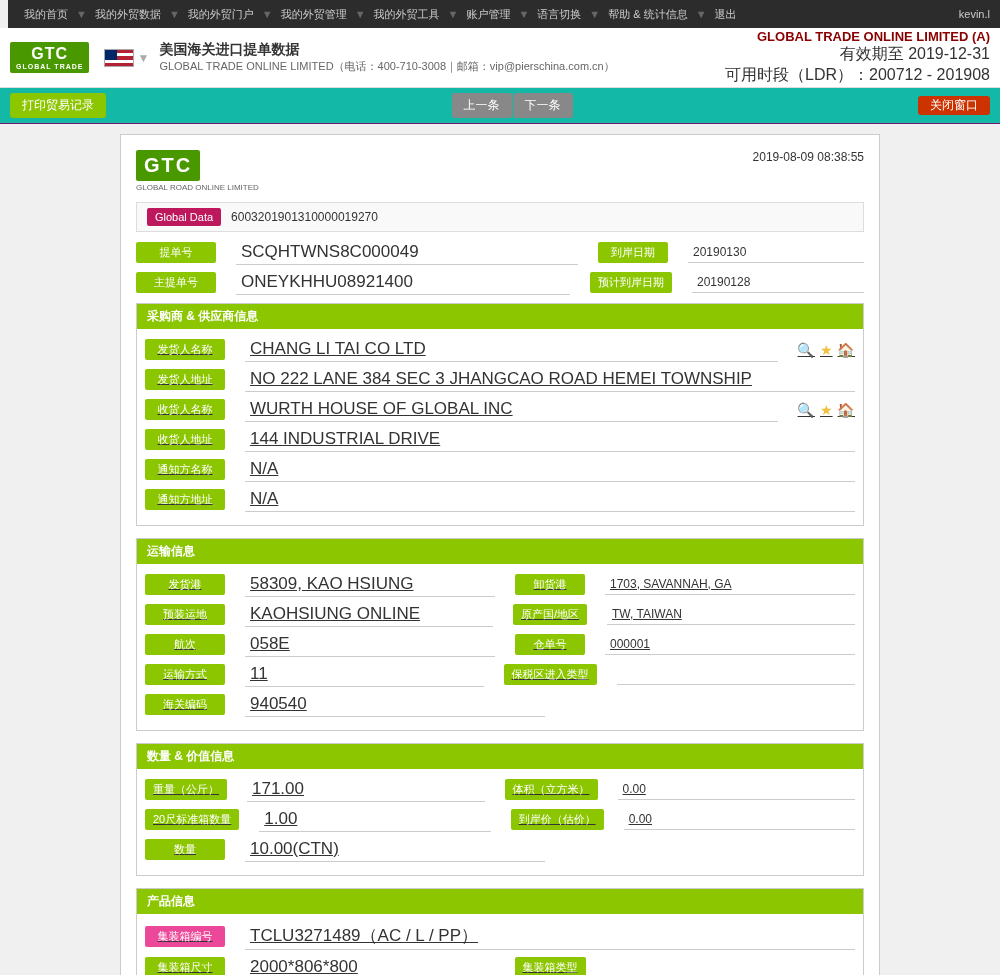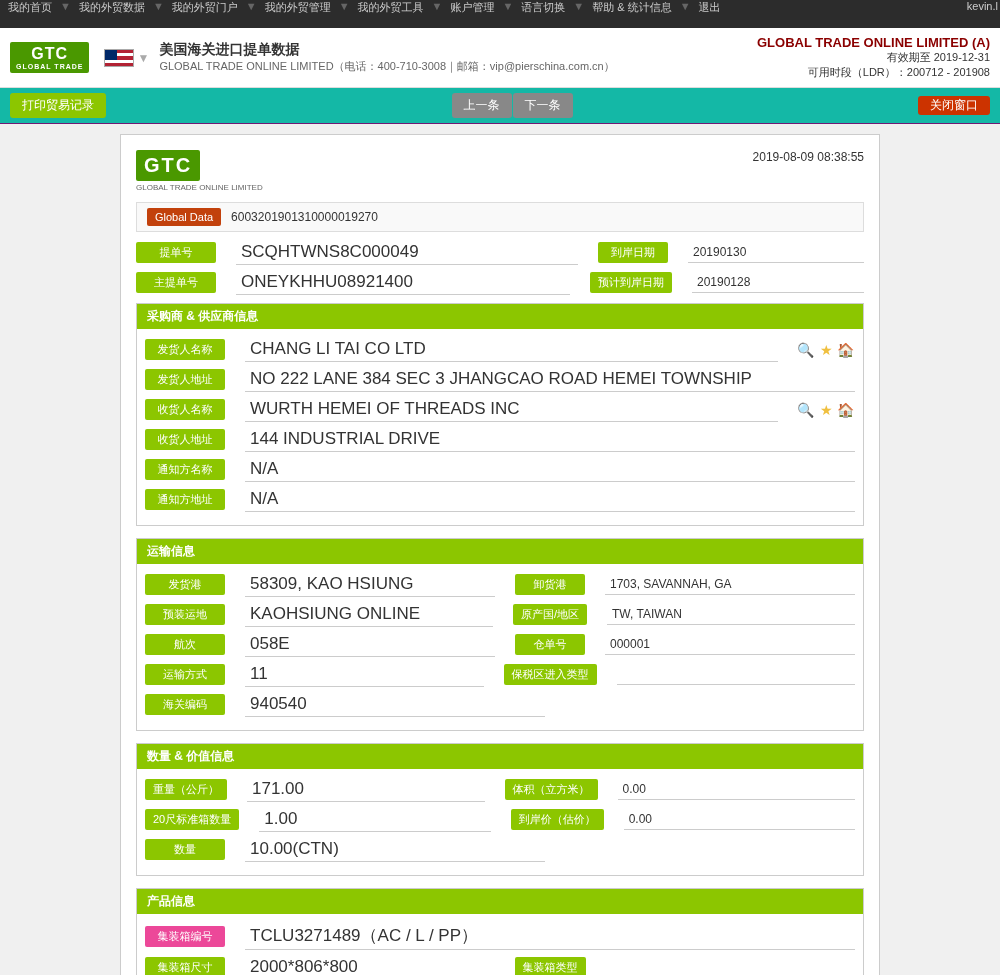--- a/index.html
+++ b/index.html
@@ -1,36 +1,36 @@
 <!DOCTYPE html>
 <html><head>
   <meta charset="utf-8">
   <style>
     * { box-sizing: border-box; margin: 0; padding: 0; }
     body { font-family: Arial, sans-serif; font-size: 12px; background: #f0f0f0; color: #333; min-width: 1000px; }
 
     
-    .top-nav { background: #2c2c2c; color: #ccc; display: flex; align-items: flex-start; padding: 0 2px; height: 28px; font-size: 11px; }
+    .top-nav { background: #2c2c2c; color: #ccc; display: flex; align-items: center; padding: 0 10px; height: 28px; font-size: 11px; margin-left: 8px; }
     .top-nav span { margin: 0 2px; }
     .top-nav .nav-item { cursor: pointer; padding: 0 4px; display: flex; align-items: center; gap: 2px; }
     .nav-separator { color: #666; margin: 0 2px; }
     .top-nav .right { margin-left: auto; color: #ccc; font-size: 11px; }
 
     
     .header { background: #fff; display: flex; align-items: center; padding: 5px 10px; border-bottom: 1px solid #ddd; height: 60px; }
     .logo-area { display: flex; align-items: center; gap: 5px; }
     .logo-box { background: #4a9800; color: #fff; font-weight: bold; font-size: 10px; padding: 3px 6px; border-radius: 2px; display: flex; flex-direction: column; align-items: center; }
     .logo-box .gtc { font-size: 16px; font-weight: bold; letter-spacing: 1px; }
     .flag-area { display: flex; align-items: center; gap: 3px; margin-left: 10px; }
     .header-info { margin-left: 10px; }
     .header-title { font-size: 14px; font-weight: bold; color: #333; font-family: Liberation Serif, serif; }
     .header-sub { font-size: 11px; color: #666; }
     .header-right { margin-left: auto; text-align: right; }
     .header-right .company { color: #8B0000; font-weight: bold; font-size: 13px; }
-    .header-right .validity { font-size: 11px; color: #333; text-align: right; }
+    .header-right .validity { font-size: 16px; color: #333; text-align: right; }
 
     
     .toolbar { background: #14b8a6; border-bottom: 1px solid #701a75; padding: 5px 10px; display: flex; align-items: center; gap: 1px; }
     .btn-green { background: #8cc600; color: #fff; border: none; padding: 4px 12px; border-radius: 3px; cursor: pointer; font-size: 12px; }
     .btn-gray { background: #888; color: #fff; border: none; padding: 4px 12px; border-radius: 3px; cursor: pointer; font-size: 12px; }
     .btn-red { background: #cc3300; color: #fff; border: none; padding: 1px 12px; border-radius: 3px; cursor: pointer; font-size: 12px; }
     .spacer { flex: 1; }
 
     
     .main-content { padding: 10px 20px; background: #f0f0f0; }
@@ -40,38 +40,38 @@
     .doc-header { display: flex; justify-content: space-between; align-items: flex-start; margin-bottom: 10px; }
     .doc-logo { display: flex; flex-direction: column; align-items: flex-start; }
     .doc-logo-box { background: #4a9800; color: #fff; padding: 4px 8px; border-radius: 2px; }
     .doc-logo-box .big { font-size: 20px; font-weight: bold; letter-spacing: 2px; }
     .doc-logo-sub { font-size: 8px; color: #666; margin-top: 2px; }
     .doc-timestamp { font-size: 12px; color: #333; }
 
     
     .section { margin-bottom: 12px; border: 1px solid #ccc; }
     .section-header { background: #8cc600; color: #fff; padding: 4px 10px; font-size: 12px; font-weight: bold; }
-    .section-body { padding: 8px; }
+    .section-body { padding: 8px; text-decoration: underline; }
 
     
     .field-row { display: flex; align-items: center; margin-bottom: 5px; gap: 20px; }
     .field-label { background: #8cc600; color: #fff; padding: 3px 8px; border-radius: 2px; font-size: 11px; white-space: nowrap; min-width: 80px; text-align: center; }
     .field-value { border-bottom: 1px solid #ccc; flex: 1; padding: 2px 5px; font-size: 17px; min-height: 20px; }
     .field-label-sm { background: #8cc600; color: #fff; padding: 3px 8px; border-radius: 2px; font-size: 11px; white-space: nowrap; min-width: 70px; text-align: center; }
     .field-value-sm { border-bottom: 1px solid #ccc; flex: 1; padding: 2px 5px; font-size: 12px; min-height: 20px; }
 
     
     .icon-row { display: flex; gap: 5px; align-items: center; }
     .icon-search { color: #666; cursor: pointer; font-size: 14px; }
     .icon-star { color: #f0c040; cursor: pointer; font-size: 14px; }
     .icon-home { color: #4a9800; cursor: pointer; font-size: 14px; }
 
     
     .global-data-row { display: flex; align-items: center; background: #f9f9f9; border: 1px solid #ddd; padding: 5px 10px; margin-bottom: 8px; }
-    .global-data-label { background: #c2410c; color: #fff; padding: 3px 8px; border-radius: 2px; font-size: 11px; margin-right: 10px; }
+    .global-data-label { background: #be185d; color: #fff; padding: 3px 8px; border-radius: 2px; font-size: 11px; margin-right: 10px; }
     .global-data-value { font-size: 12px; color: #333; }
 
     
     .label-orange { background: #ec4899; color: #fff; padding: 3px 8px; border-radius: 2px; font-size: 11px; white-space: nowrap; min-width: 80px; text-align: center; }
 
     .product-desc-label { background: #8cc600; color: #fff; padding: 3px 8px; border-radius: 2px; font-size: 11px; display: inline-block; margin: 5px 0 3px 0; }
   </style>
 </head>
 <body>
 
@@ -130,21 +130,21 @@
 </div>
 
 <div class="main-content">
   <div class="document-panel">
 
     <div class="doc-header">
       <div class="doc-logo">
         <div class="doc-logo-box">
           <span class="big">GTC</span>
         </div>
-        <span class="doc-logo-sub">GLOBAL TRADE ONLINE LIMITED</span>
+        <span class="doc-logo-sub">GLOBAL ROAD ONLINE LIMITED</span>
       </div>
       <div class="doc-timestamp">2019-08-09 08:38:55</div>
     </div>
 
     <div class="global-data-row">
       <span class="global-data-label">Global Data</span>
       <span class="global-data-value">6003201901310000019270</span>
     </div>
 
     <div style="margin-bottom:8px;">
@@ -176,21 +176,21 @@
           </div>
         </div>
 
         <div class="field-row">
           <span class="field-label">发货人地址</span>
           <span class="field-value">NO 222 LANE 384 SEC 3 JHANGCAO ROAD HEMEI TOWNSHIP</span>
         </div>
 
         <div class="field-row">
           <span class="field-label">收货人名称</span>
-          <span class="field-value" style="flex:3;">WURTH HEMEI OF THREADS INC</span>
+          <span class="field-value" style="flex:3;">WURTH HOUSE OF GLOBAL INC</span>
           <div class="icon-row">
             <span class="icon-search">🔍</span>
             <span class="icon-star">★</span>
             <span class="icon-home">🏠</span>
           </div>
         </div>
 
         <div class="field-row">
           <span class="field-label">收货人地址</span>
           <span class="field-value">144 INDUSTRIAL DRIVE</span>

